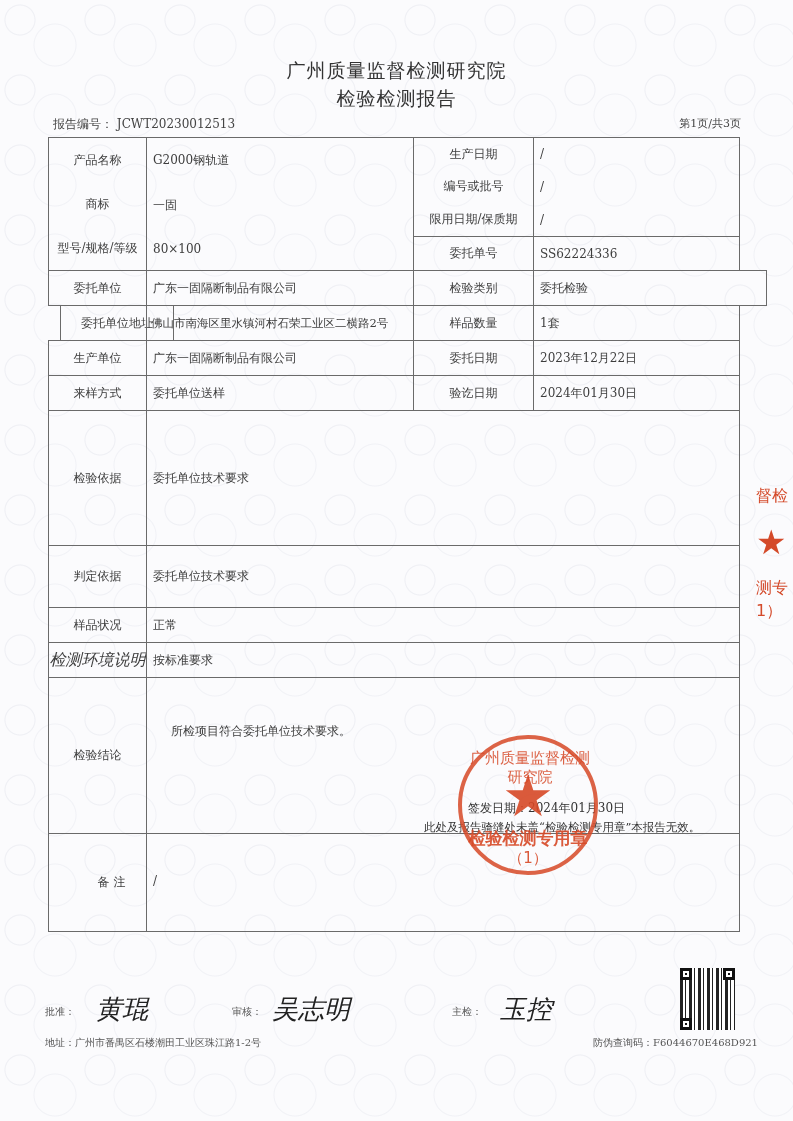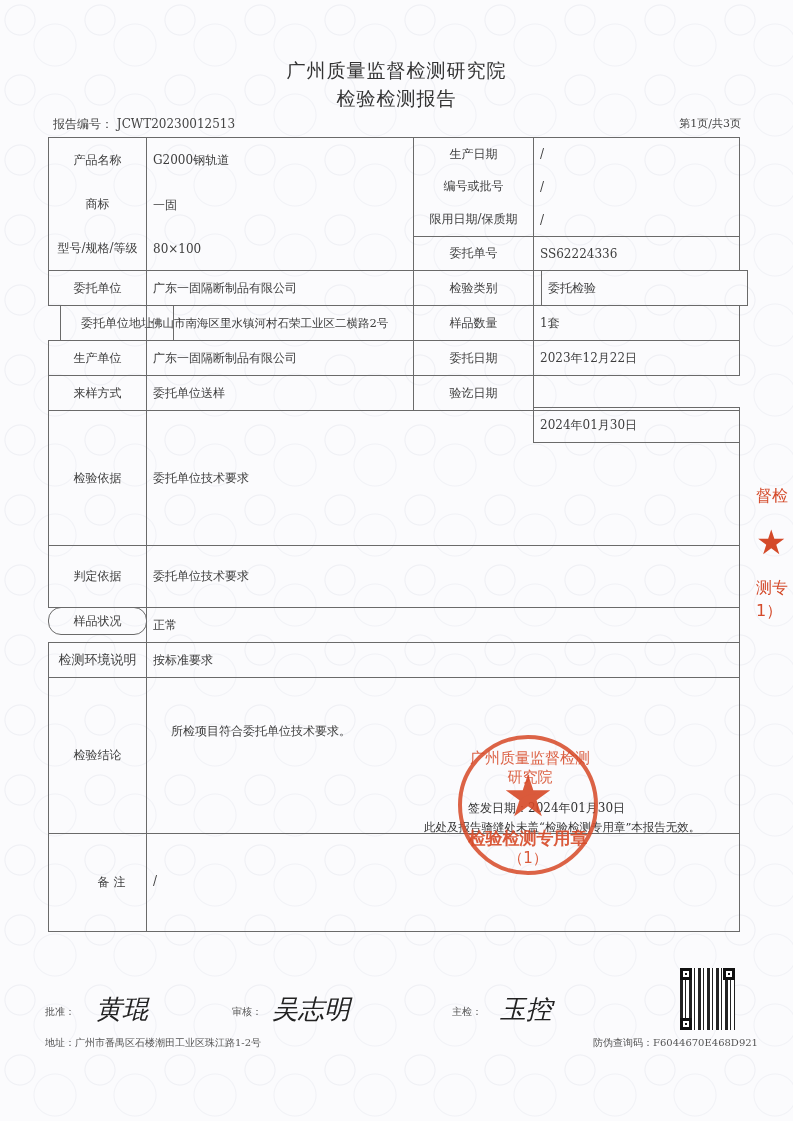--- a/index.html
+++ b/index.html
@@ -114,47 +114,47 @@
     <span>/</span>
     <span>/</span>
     <span>/</span>
   </div>
   <div class="cell lbl" style="left:365px;top:99px;width:121px;height:35px;">委托单号</div>
   <div class="cell val" style="left:485px;top:99px;width:207px;height:35px;">SS62224336</div>
 
   <div class="cell lbl" style="left:0;top:133px;width:99px;height:36px;">委托单位</div>
   <div class="cell val" style="left:98px;top:133px;width:268px;height:36px;">广东一固隔断制品有限公司</div>
   <div class="cell lbl" style="left:365px;top:133px;width:121px;height:36px;">检验类别</div>
-  <div class="cell val" style="left:485px;top:133px;width:207px;height:36px;margin-left:8px;">委托检验</div>
+  <div class="cell val" style="left:485px;top:133px;width:234px;height:36px;">委托检验</div>
 
   <div class="cell lbl" style="left:12px;top:168px;width:114px;height:36px;">委托单位地址</div>
   <div class="cell val" style="left:98px;top:168px;width:268px;height:36px;padding-left:4px;font-size:11.5px;">佛山市南海区里水镇河村石荣工业区二横路2号</div>
   <div class="cell lbl" style="left:365px;top:168px;width:121px;height:36px;">样品数量</div>
   <div class="cell val" style="left:485px;top:168px;width:207px;height:36px;">1套</div>
 
   <div class="cell lbl" style="left:0;top:203px;width:99px;height:36px;">生产单位</div>
   <div class="cell val" style="left:98px;top:203px;width:268px;height:36px;">广东一固隔断制品有限公司</div>
   <div class="cell lbl" style="left:365px;top:203px;width:121px;height:36px;">委托日期</div>
   <div class="cell val" style="left:485px;top:203px;width:207px;height:36px;text-align:right;">2023年12月22日</div>
 
   <div class="cell lbl" style="left:0;top:238px;width:99px;height:36px;">来样方式</div>
   <div class="cell lbl" style="left:365px;top:238px;width:121px;height:36px;">验讫日期</div>
   <div class="cell val" style="left:98px;top:238px;width:268px;height:36px;">委托单位送样</div>
-  <div class="cell val" style="left:485px;top:238px;width:207px;height:36px;margin-top:32px;">2024年01月30日</div>
+  <div class="cell val" style="left:485px;top:238px;width:207px;height:36px;">2024年01月30日</div>
 
   <div class="cell lbl" style="left:0;top:273px;width:99px;height:136px;">检验依据</div>
   <div class="cell val" style="left:98px;top:273px;width:594px;height:136px;">委托单位技术要求</div>
 
   <div class="cell lbl" style="left:0;top:408px;width:99px;height:63px;">判定依据</div>
   <div class="cell val" style="left:98px;top:408px;width:594px;height:63px;">委托单位技术要求</div>
 
-  <div class="cell lbl" style="left:0;top:470px;width:99px;height:28px;border-radius:13px;">样品状况</div>
+  <div class="cell lbl" style="left:0;top:470px;width:99px;height:36px;">样品状况</div>
   <div class="cell val" style="left:98px;top:470px;width:594px;height:36px;">正常</div>
 
-  <div class="cell lbl" style="left:0;top:505px;width:99px;height:36px;font-size:13px;">检测环境说明</div>
+  <div class="cell lbl" style="left:0;top:505px;width:99px;height:36px;font-size:16px;font-style:italic;">检测环境说明</div>
   <div class="cell val" style="left:98px;top:505px;width:594px;height:36px;">按标准要求</div>
 
   <div class="cell lbl" style="left:0;top:540px;width:99px;height:157px;">检验结论</div>
   <div class="cell" style="left:98px;top:540px;width:594px;height:157px;align-items:flex-start;padding:45px 0 0 24px;">
     <span>所检项目符合委托单位技术要求。</span>
   </div>
 
   <div class="cell lbl" style="left:0;top:696px;width:99px;height:99px;padding-left:28px;">备  注</div>
   <div class="cell val" style="left:98px;top:696px;width:594px;height:99px;align-items:flex-start;padding-top:40px;">/</div>
 </div>

